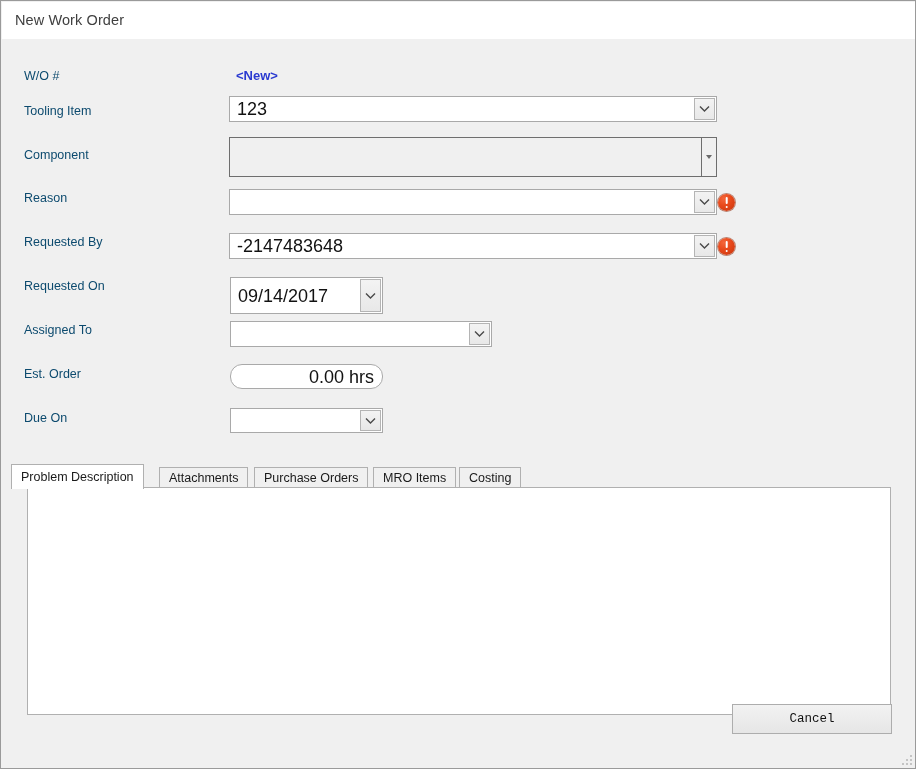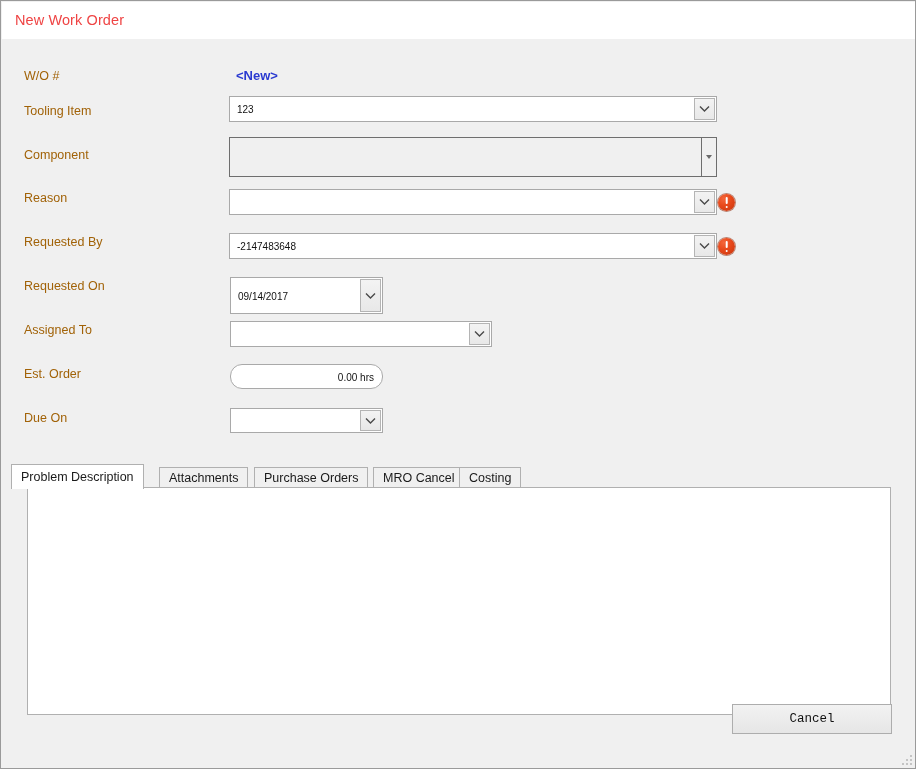--- a/index.html
+++ b/index.html
@@ -26,46 +26,46 @@
     width: 914px;
     height: 37px;
     background: #ffffff;
     box-sizing: border-box;
   }
   #title-text {
     position: absolute;
     left: 13px;
     top: 10px;
     font-size: 14.5px;
-    color: #ef4444;
+    color: #404040;
     letter-spacing: 0.1px;
     white-space: nowrap;
   }
   
   #client {
     position: absolute;
     left: 1px;
     top: 38px;
     width: 914px;
     height: 730px;
     background: #f0f0f0;
   }
   .field-label {
     position: absolute;
     font-size: 12.5px;
-    color: #a16207;
+    color: #0c4a6e;
     white-space: nowrap;
   }
   
   .ctl {
     position: absolute;
     box-sizing: border-box;
     background: #ffffff;
     border: 1px solid #a9a9a9;
-    font-size: 10px;
+    font-size: 18px;
     color: #111;
     text-align: right;
   }
   .ctl .val {
     position: absolute;
     left: 7px;
     top: 50%;
     transform: translateY(-50%);
     white-space: nowrap;
   }
@@ -344,21 +344,21 @@
       <div class="tab active" style="left:0px;">
         <span>Problem Description</span>
       </div>
       <div class="tab" style="left:148px;">
         <span>Attachments</span>
       </div>
       <div class="tab" style="left:243px;">
         <span>Purchase Orders</span>
       </div>
       <div class="tab" style="left:362px;">
-        <span>MRO Cancel</span>
+        <span>MRO Items</span>
       </div>
       <div class="tab" style="left:448px;">
         <span>Costing</span>
       </div>
     </div>
 
     <div id="tab-panel">
       <div id="problem-text"></div>
     </div>
 

